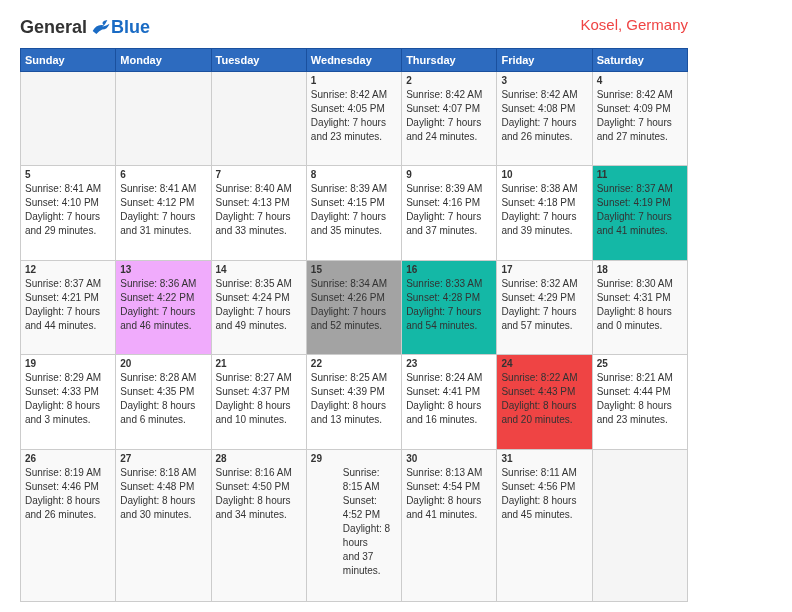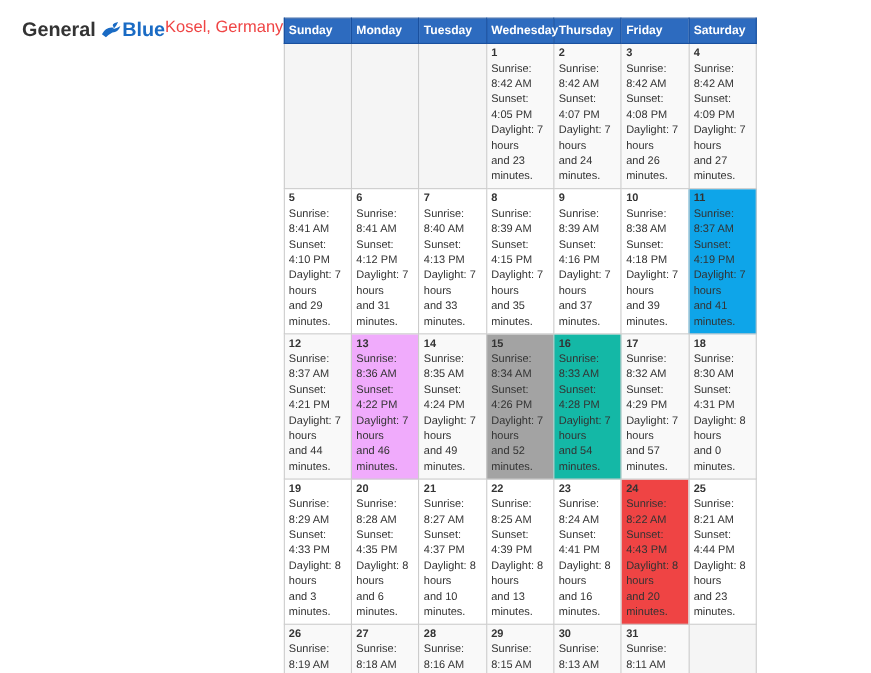--- a/index.html
+++ b/index.html
@@ -8,21 +8,21 @@
       background: #fff;
       width: 792px;
       height: 612px;
       overflow: hidden;
     }
     .page {
       width: 708px;
       height: 612px;
       padding: 16px 20px 10px 20px;
       display: flex;
-      flex-direction: row;
+      flex-direction: column;
     }
     .header {
       display: flex;
       justify-content: space-between;
       align-items: flex-start;
       margin-bottom: 10px;
     }
     .logo {
       display: flex;
       flex-direction: column;
@@ -196,21 +196,21 @@
 Daylight: 7 hours
 and 37 minutes.</div>
           </td>
           <td style="background: rgb(255, 255, 255);">
             <span class="day-num">10</span>
             <div class="day-info" style="white-space: pre-line;">Sunrise: 8:38 AM
 Sunset: 4:18 PM
 Daylight: 7 hours
 and 39 minutes.</div>
           </td>
-          <td style="background: #0ea5e9;">
+          <td style="background: #14b8a6;">
             <span class="day-num">11</span>
             <div class="day-info" style="white-space: pre-line;">Sunrise: 8:37 AM
 Sunset: 4:19 PM
 Daylight: 7 hours
 and 41 minutes.</div>
           </td>
         </tr>
         <tr>
           <td style="background: rgb(249, 249, 249);">
             <span class="day-num">12</span>
@@ -330,21 +330,21 @@
           </td>
           <td style="background: rgb(249, 249, 249);">
             <span class="day-num">28</span>
             <div class="day-info" style="white-space: pre-line;">Sunrise: 8:16 AM
 Sunset: 4:50 PM
 Daylight: 8 hours
 and 34 minutes.</div>
           </td>
           <td style="background: rgb(249, 249, 249);">
             <span class="day-num">29</span>
-            <div class="day-info" style="white-space: pre-line;">Sunrise: 8:15 AM
+            <div class="day-info" style="white-space: pre-line; margin-left: 32px;">Sunrise: 8:15 AM
 Sunset: 4:52 PM
 Daylight: 8 hours
 and 37 minutes.</div>
           </td>
           <td style="background: rgb(249, 249, 249);">
             <span class="day-num">30</span>
             <div class="day-info" style="white-space: pre-line;">Sunrise: 8:13 AM
 Sunset: 4:54 PM
 Daylight: 8 hours
 and 41 minutes.</div>

